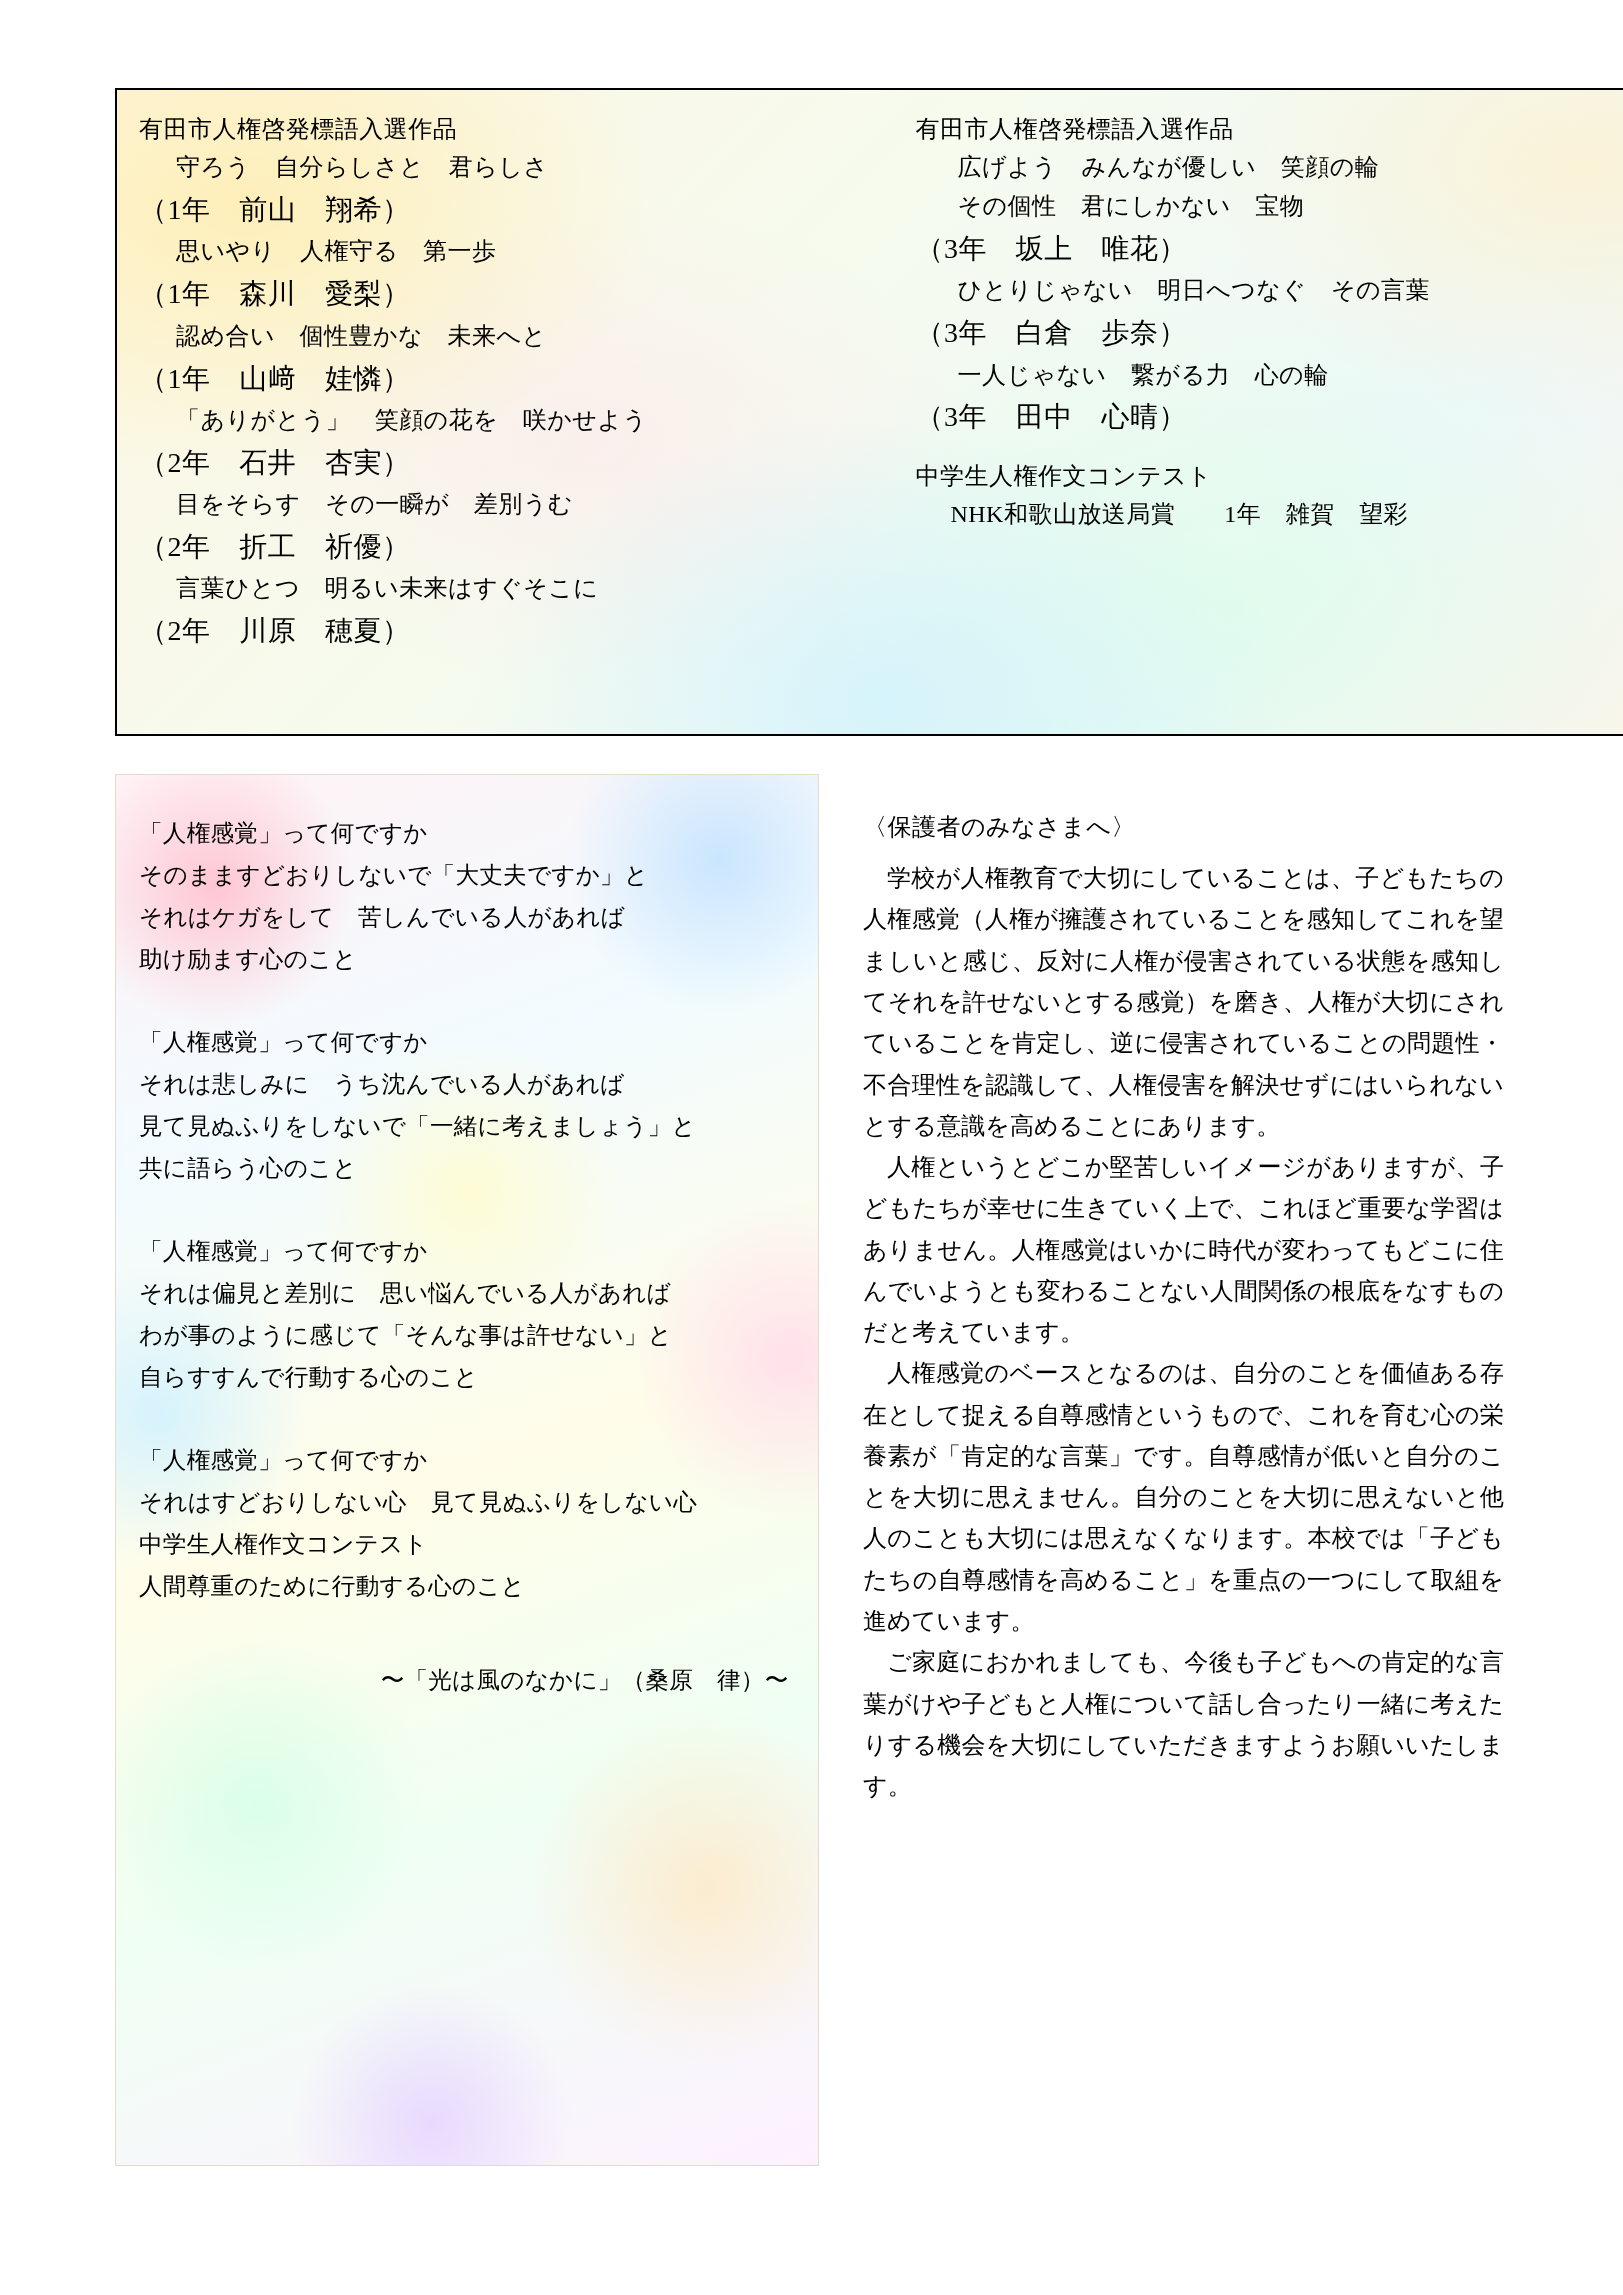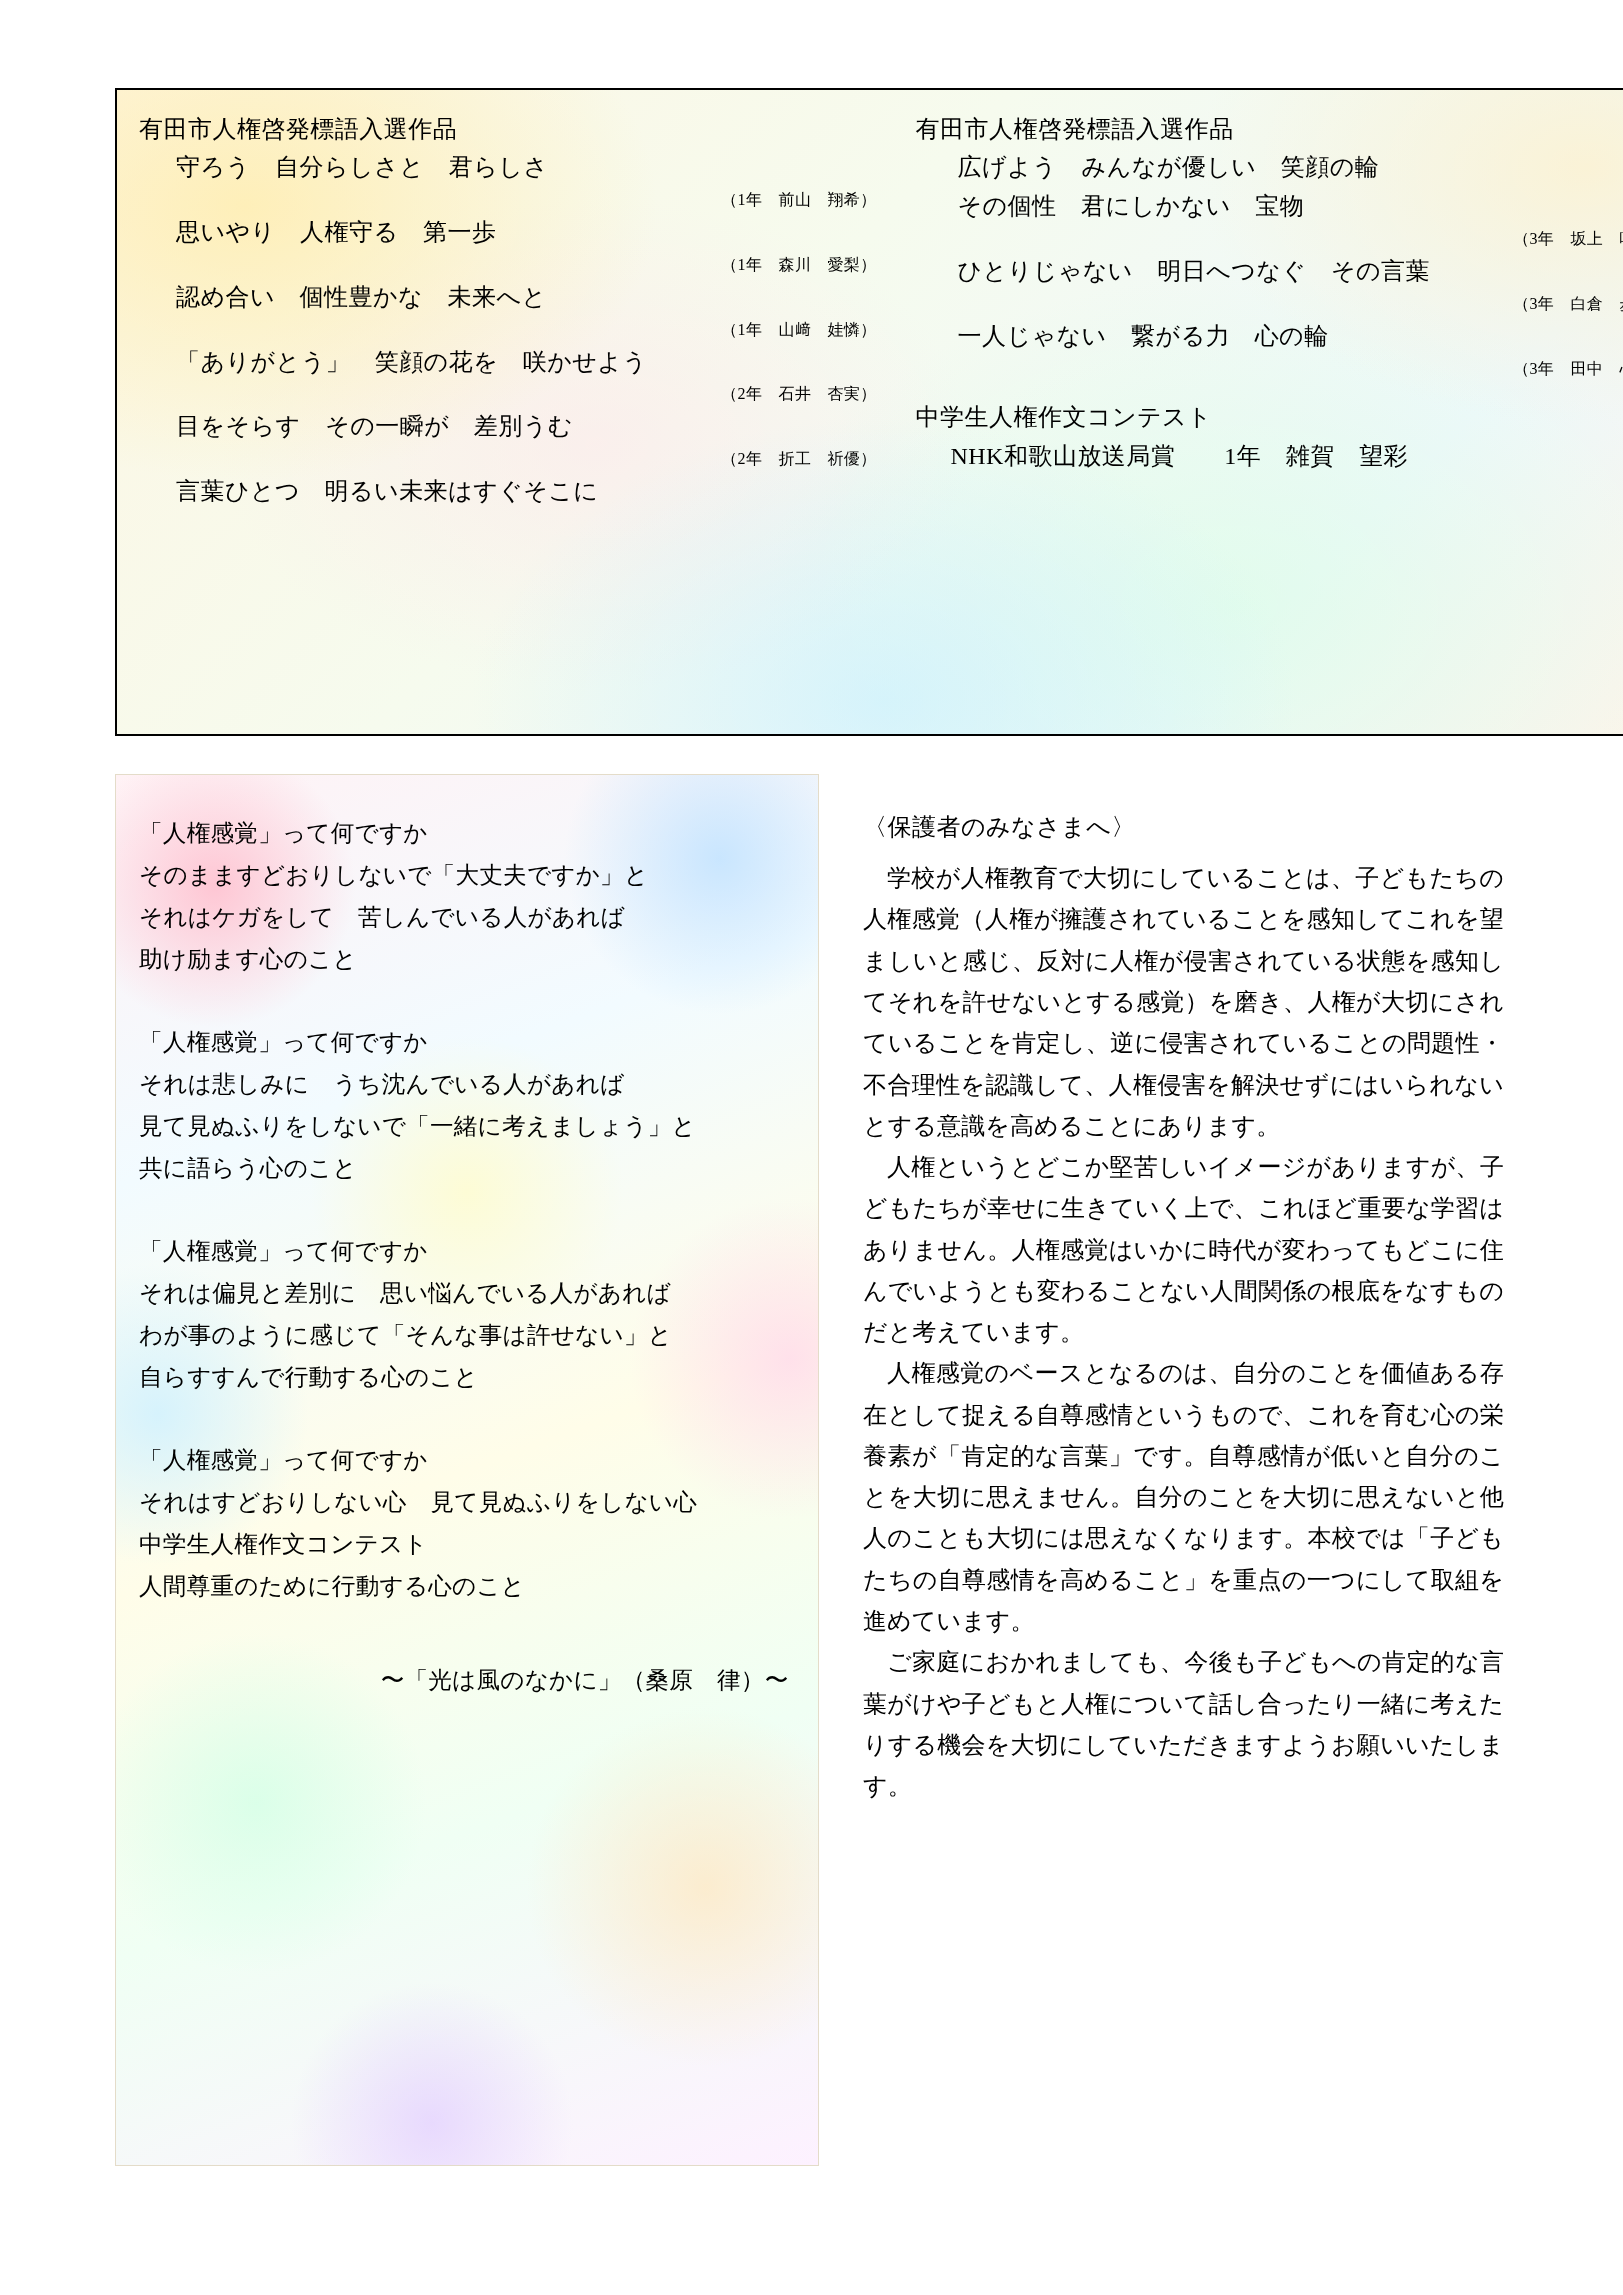--- a/index.html
+++ b/index.html
@@ -48,25 +48,25 @@
     white-space: pre;
   }
   .slg-line {
     font-size: 24px;
     line-height: 1.62;
     letter-spacing: 0.02em;
     white-space: pre;
     padding-left: 37px;
   }
   .slg-author {
-    font-size: 16px;
+    font-size: 28px;
     line-height: 1.62;
     letter-spacing: 0.02em;
     white-space: pre;
-    text-align: right;
+    text-align: left;
     padding-right: 39px;
   }
   .col.right .slg-line { padding-left: 42px; }
   .col.right .slg-author { padding-right: 23.6px; }
   .spacer-sm { height: 17px; }
   .contest-title {
     font-size: 24px;
     line-height: 1.6;
     letter-spacing: 0.02em;
     white-space: pre;
@@ -159,20 +159,21 @@
       <div class="slg-line">認め合い　個性豊かな　未来へと</div>
       <div class="slg-author">（1年　山﨑　娃憐）</div>
 
       <div class="slg-line">「ありがとう」　笑顔の花を　咲かせよう</div>
       <div class="slg-author">（2年　石井　杏実）</div>
 
       <div class="slg-line">目をそらす　その一瞬が　差別うむ</div>
       <div class="slg-author">（2年　折工　祈優）</div>
 
       <div class="slg-line">言葉ひとつ　明るい未来はすぐそこに</div>
+      <div class="slg-author">（2年　川原　穂夏）</div>
     </div>
 
     <div class="col right">
       <div class="sec-title">有田市人権啓発標語入選作品</div>
 
       <div class="slg-line">広げよう　みんなが優しい　笑顔の輪</div>
 
       <div class="slg-line">その個性　君にしかない　宝物</div>
       <div class="slg-author">（3年　坂上　唯花）</div>
 

